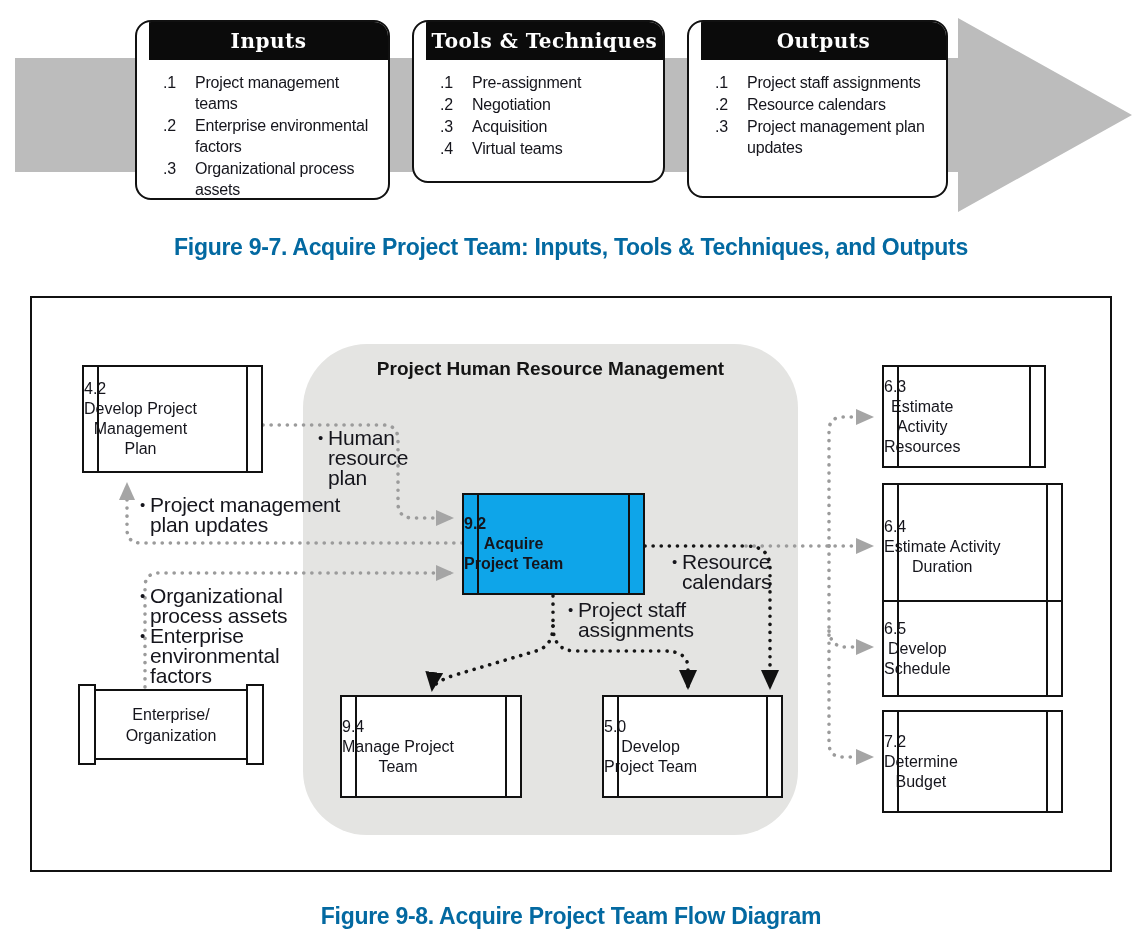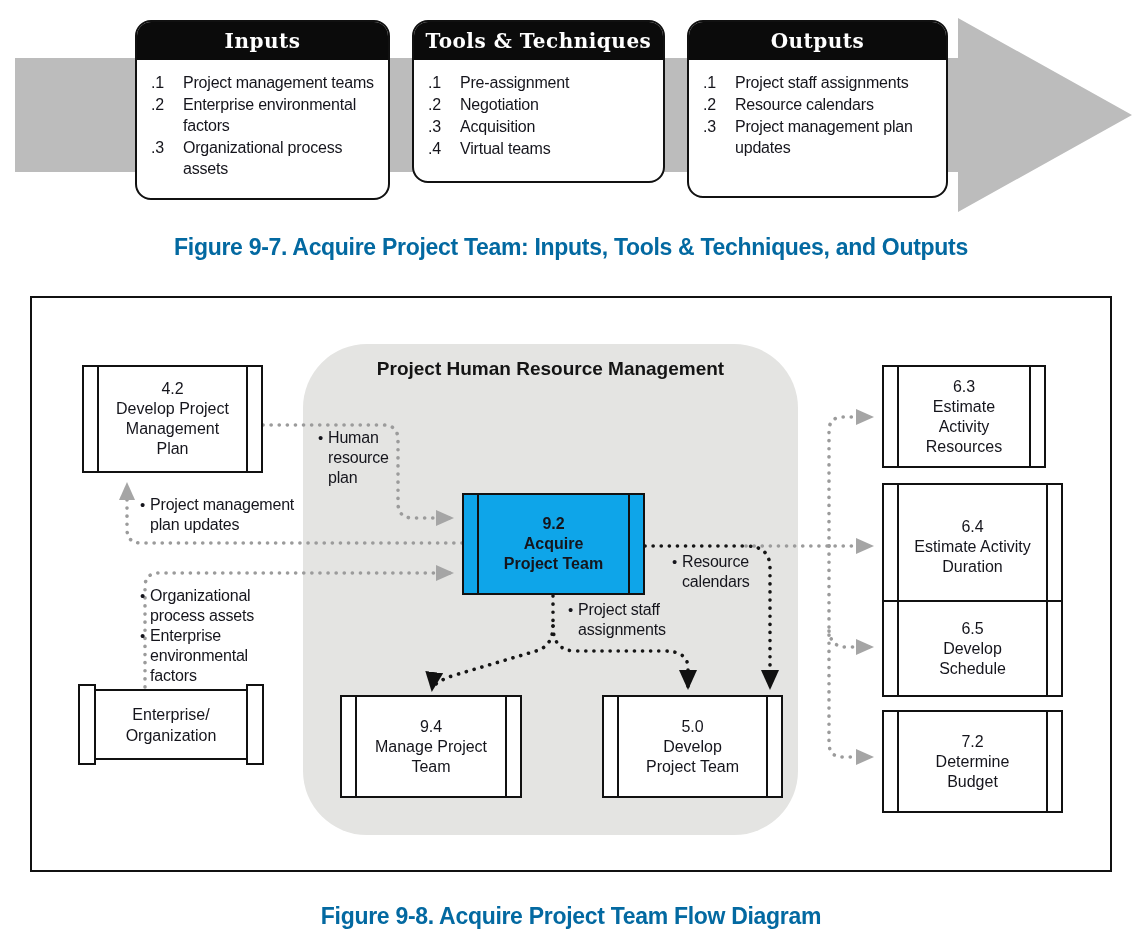--- a/index.html
+++ b/index.html
@@ -1,21 +1,21 @@
 <!DOCTYPE html>
 <html><head>
 <meta charset="utf-8">
 <style>
   html,body{margin:0;padding:0;background:#fff;}
   #page{position:relative;width:1142px;height:946px;background:#fff;overflow:hidden;
         font-family:"Liberation Sans",sans-serif;color:#15151c;}
 
   
   .itto-box{position:absolute;z-index:2;background:#fff;border:2.5px solid #111;
-            border-radius:16px;overflow:hidden;box-sizing:border-box;}
+            border-radius:16px;overflow:hidden;box-sizing:border-box;padding-left:12px;}
   .itto-header{background:#0b0b0b;color:#fff;text-align:center;
                font-family:"DejaVu Serif",serif;font-weight:bold;font-size:20px;
                line-height:38px;height:38px;letter-spacing:.5px;}
   .itto-body{padding:12px 12px 0 14px;}
   .itto-item{display:grid;grid-template-columns:26px 1fr;column-gap:6px;
              font-size:16px;line-height:21px;letter-spacing:-.2px;margin-bottom:1px;}
 
   
   .fig-caption{position:absolute;left:0;width:100%;text-align:center;z-index:2;
                font-weight:bold;font-size:23px;letter-spacing:-.3px;color:#0369a1;}
@@ -24,40 +24,40 @@
   .flow-border{position:absolute;left:30px;top:296px;width:1082px;height:576px;
                border:2.5px solid #111;box-sizing:border-box;background:#fff;z-index:0;}
   .group-blob{position:absolute;left:303px;top:344px;width:495px;height:491px;
               background:#e4e4e2;border-radius:64px;z-index:0;}
   .group-title{position:absolute;left:303px;top:358px;width:495px;text-align:center;
                font-weight:bold;font-size:19px;z-index:2;color:#141414;}
 
   svg.overlay{position:absolute;left:0;top:0;z-index:1;pointer-events:none;}
 
   .pnode{position:absolute;z-index:2;background:#fff;border:2.5px solid #111;
-         box-sizing:border-box;display:flex;flex-direction:column;align-items:center;
+         box-sizing:border-box;display:flex;flex-direction:column;align-items:flex-start;
          justify-content:center;text-align:center;font-size:16px;line-height:20px;}
   .pnode::before,.pnode::after{content:"";position:absolute;top:0;bottom:0;width:2px;
          background:#111;}
   .pnode::before{left:13px;}
   .pnode::after{right:13px;}
   .pnode-id{white-space:pre-line;}
   .pnode-name{white-space:pre-line;}
   .pnode.hl{background:#0ea5e9;font-weight:bold;}
 
   .scroll-node{position:absolute;z-index:2;}
   .scroll-main{position:absolute;left:4px;top:5px;right:4px;bottom:5px;background:#fff;
                border:2.5px solid #111;display:flex;align-items:center;justify-content:center;
                text-align:center;font-size:16px;line-height:21px;white-space:pre-line;}
   .scroll-tab{position:absolute;top:0;bottom:0;width:18px;background:#fff;
               border:2.5px solid #111;box-sizing:border-box;}
   .scroll-tab.left{left:0;}
   .scroll-tab.right{right:0;}
 
-  .edge-label{position:absolute;z-index:2;display:flex;gap:5px;font-size:16px;
+  .edge-label{position:absolute;z-index:2;display:flex;gap:5px;font-size:21px;
               line-height:20px;letter-spacing:-.2px;color:#15151c;}
   .edge-label::before{content:"•";font-size:15px;line-height:20px;}
   .edge-label-text{white-space:pre-line;}
 </style>
 </head>
 <body>
 
 <div id="page">
 
   <svg class="overlay" width="1142" height="946" viewBox="0 0 1142 946">

